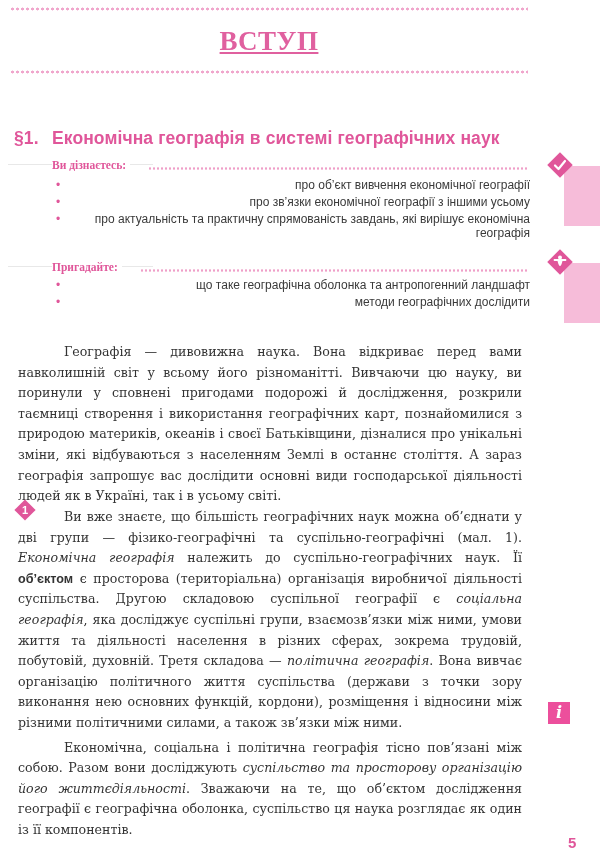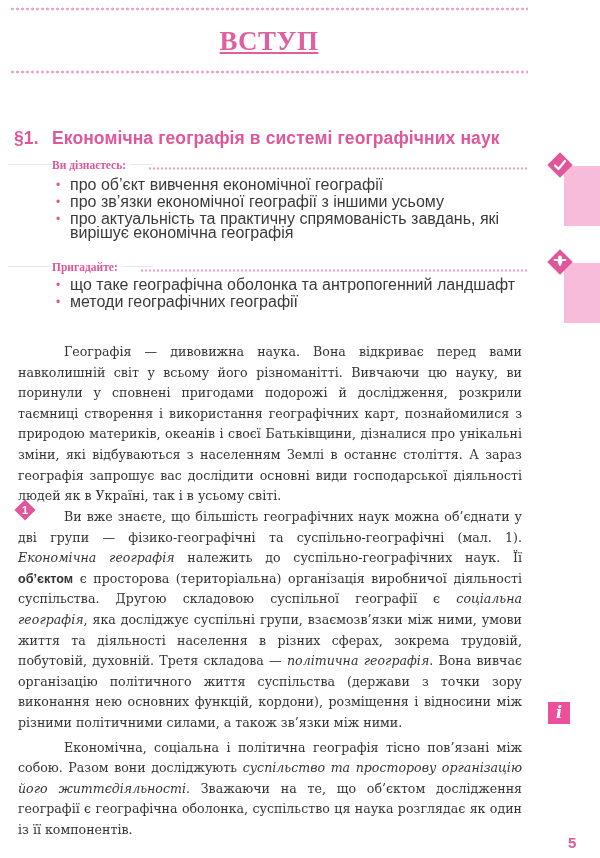--- a/index.html
+++ b/index.html
@@ -20,21 +20,21 @@
 
   .box-label-line { position: absolute; left: 0; height: 10px; }
   .box-label-line .left { position: absolute; left: 8px; top: 4px; width: 145px; border-top: 1px solid #e8e8e8; }
   .box-label { position: absolute; left: 52px; font-family: Liberation Serif, serif; font-weight: bold;
     font-size: 11.5px; color: #e0569a; background: #fff; padding-right: 4px; }
   .box-dots { position: absolute; height: 3px;
     background-image: radial-gradient(circle, #ef9fc8 1px, transparent 1.3px);
     background-size: 4px 3px; background-repeat: repeat-x; }
 
   ul.bullets { position: absolute; left: 56px; margin: 0; padding: 0; list-style: none;
-    font-family: "Liberation Sans", sans-serif; font-size: 16px; color: #3a3a3a; line-height: 14px; width: 474px; }
+    font-family: "Liberation Sans", sans-serif; font-size: 12px; color: #3a3a3a; line-height: 14px; width: 474px; text-align: right; }
   ul.bullets li { position: relative; padding-left: 14px; margin-bottom: 3px; }
   ul.bullets li::before { content: "•"; position: absolute; left: 0; top: 0; color: #e0569a; font-size: 12px; }
 
   .side-tab { position: absolute; left: 564px; width: 36px; background: #f6bcd9; }
   .side-icon { position: absolute; left: 547px; width: 26px; height: 26px; }
 
   .body-text { position: absolute; left: 14px; width: 512px; font-family: "DejaVu Serif", serif; font-size: 12.6px;
     line-height: 20.6px; color: #333; text-align: justify; }
   .body-text p { margin: 4px; text-indent: 46px; }
   .body-text em { font-style: italic; }
@@ -80,21 +80,21 @@
   <path d="M8 13.5 L11.5 17 L18 9" stroke="#fff" stroke-width="2.2" fill="none" stroke-linecap="round" stroke-linejoin="round"></path>
 </svg>
 
 <div class="box-label-line" style="top:262px;width:530px;">
   <div class="left"></div>
 </div>
 <div class="box-label" style="top:261px;">Пригадайте:</div>
 <div class="box-dots" style="top:269px;left:140px;width:388px;"></div>
 <ul class="bullets" style="top:278px;">
   <li>що таке географічна оболонка та антропогенний ландшафт</li>
-  <li>методи географічних географії</li>
+  <li>методи географічних дослідити</li>
 </ul>
 
 <div class="side-tab" style="top:263px;height:60px;"></div>
 <svg class="side-icon" style="top:249px;" viewBox="0 0 26 26">
   <rect x="4" y="4" width="18" height="18" transform="rotate(45 13 13)" fill="#e0569a"></rect>
   <circle cx="13" cy="8.5" r="2" fill="#fff"></circle>
   <path d="M7.5 11 L18.5 11" stroke="#fff" stroke-width="1.8" stroke-linecap="round"></path>
   <path d="M10.5 12 Q13 22 15.5 12 Z" fill="#fff"></path>
 </svg>
 

